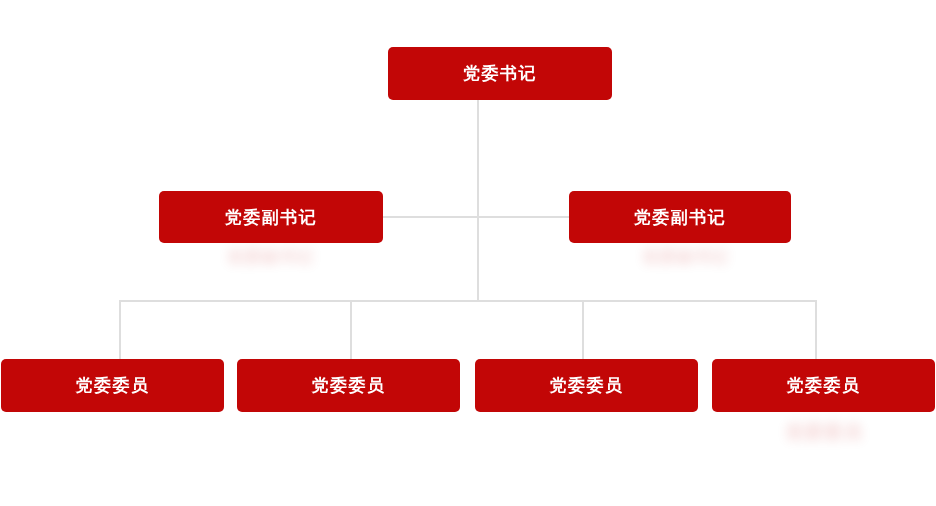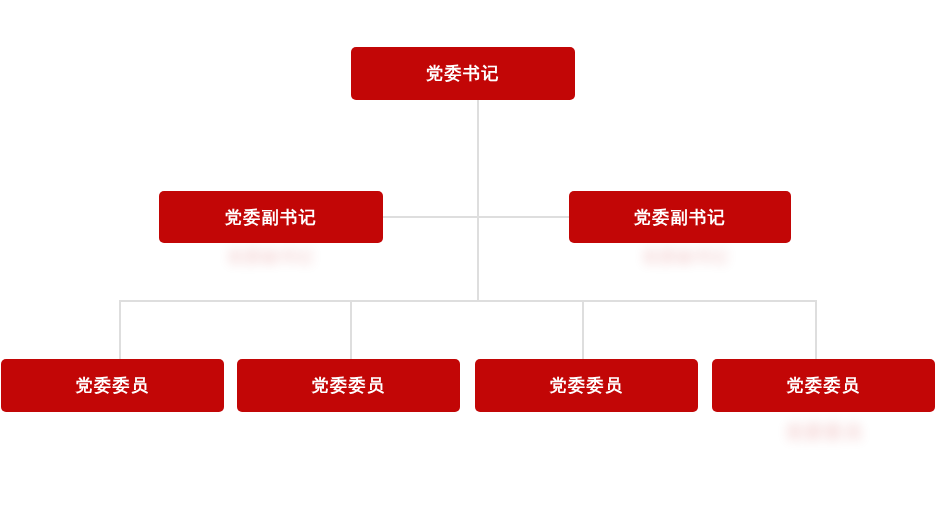--- a/index.html
+++ b/index.html
@@ -44,21 +44,21 @@
     filter: blur(6px);
     font-size: 16px;
     font-weight: bold;
     letter-spacing: 1.5px;
     text-align: center;
     white-space: nowrap;
     pointer-events: none;
   }
 
   
-  #node-secretary   { left: 351px; top: 47px;  width: 224px; }
+  #node-secretary   { left: 388px; top: 47px;  width: 224px; }
   #node-deputy-1    { left: 159px; top: 191px; width: 224px; height: 52px; }
   #node-deputy-2    { left: 569px; top: 191px; width: 222px; height: 52px; }
   #node-member-1    { left: 1px;   top: 359px; width: 223px; }
   #node-member-2    { left: 237px; top: 359px; width: 223px; }
   #node-member-3    { left: 475px; top: 359px; width: 223px; }
   #node-member-4    { left: 712px; top: 359px; width: 223px; }
 
   
   #trunk            { left: 477px; top: 100px; height: 201px; }
   #level2-cross     { left: 383px; top: 216px; width: 186px; }

